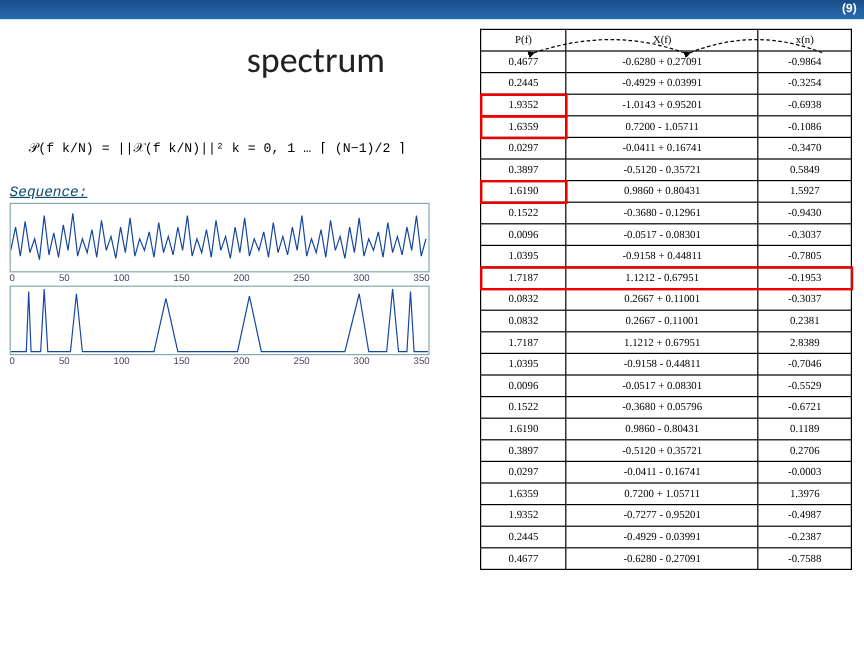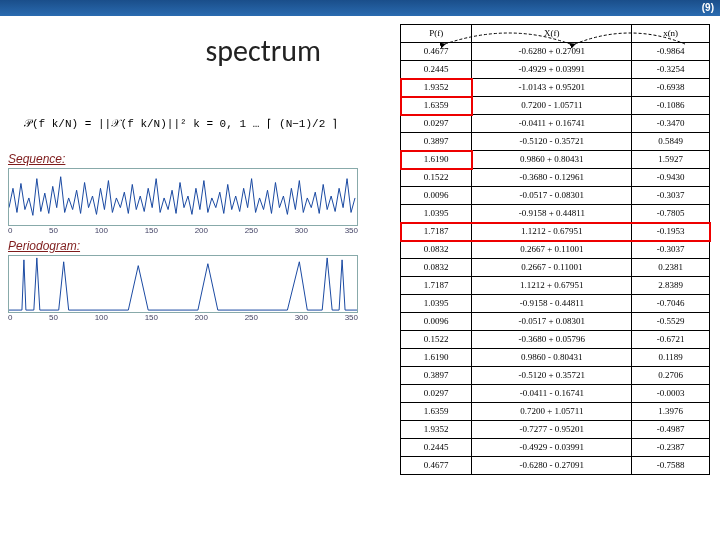--- a/index.html
+++ b/index.html
@@ -3,21 +3,21 @@
 <meta charset="utf-8">
 <style>
   * { box-sizing: border-box; margin: 0; padding: 0; }
   html, body { width: 720px; height: 540px; font-family: Georgia, 'Times New Roman', serif; background: #fff; overflow: hidden; }
   .topbar { width: 100%; height: 16px; background: linear-gradient(#1a4e8a, #2a6bb0); position: relative; }
   .pagenum { position: absolute; right: 6px; top: 0; color: #fff; font-size: 10px; font-family: Arial, sans-serif; font-weight: bold; line-height: 16px; }
   .content { display: flex; width: 100%; height: 516px; }
   .left { flex: 1.05; padding: 6px 6px 6px 4px; position: relative; }
   .title { font-family: Calibri, Arial, sans-serif; font-size: 30px; color: #222; text-align: center; margin-left: 160px; margin-top: 10px; }
   .formula { margin-top: 48px; margin-left: 20px; font-family: Liberation Mono, monospace; font-size: 11px; color: #000; }
-  .seq-label, .per-label { font-style: italic; font-family: Liberation Sans, sans-serif; font-size: 12px; text-decoration: underline; color: #7f1d1d; margin-left: 4px; }
+  .seq-label, .per-label { font-style: italic; font-family: Liberation Mono, monospace; font-size: 12px; text-decoration: underline; color: #0c4a6e; margin-left: 4px; }
   .seq-label { margin-top: 22px; }
   .per-label { margin-top: 4px; }
   .plotbox { width: 350px; height: 58px; border: 1px solid #8aa; background: #fff; margin-left: 4px; margin-top: 2px; position: relative; overflow: hidden; }
   .plotbox svg { width: 100%; height: 100%; display: block; }
   .axis-ticks { display: flex; justify-content: space-between; width: 350px; margin-left: 4px; font-size: 8px; color: #446; font-family: Arial, sans-serif; }
   .right { flex: 1; padding: 8px 10px 4px 0; }
   table { border-collapse: collapse; font-size: 9px; font-family: 'Times New Roman', serif; width: 310px; margin-left: auto; }
   th, td { border: 1px solid #000; text-align: center; padding: 1px 4px; height: 17px; line-height: 15px; white-space: nowrap; }
   th { font-weight: normal; position: relative; }
   .hdr-row { position: relative; }
@@ -49,21 +49,20 @@
         <span>0</span>
         <span>50</span>
         <span>100</span>
         <span>150</span>
         <span>200</span>
         <span>250</span>
         <span>300</span>
         <span>350</span>
       </div>
 
-    <div class="per-label">Periodogram:</div>
     <div class="plotbox">
       <svg viewBox="0 0 350 58" preserveAspectRatio="none">
         <polyline fill="none" stroke="#1646a0" stroke-width="1" points="0,56 10,56 13,56 15,4 17,56 25,56 28,2 31,56 50,56 55,6 60,56 120,56 130,10 140,56 190,56 200,8 210,56 280,56 292,6 300,56 315,56 320,2 325,56 332,56 335,4 338,56 350,56"></polyline>
       </svg>
     </div>
     <div class="axis-ticks" id="ticks2">
         <span>0</span>
         <span>50</span>
         <span>100</span>
         <span>150</span>

